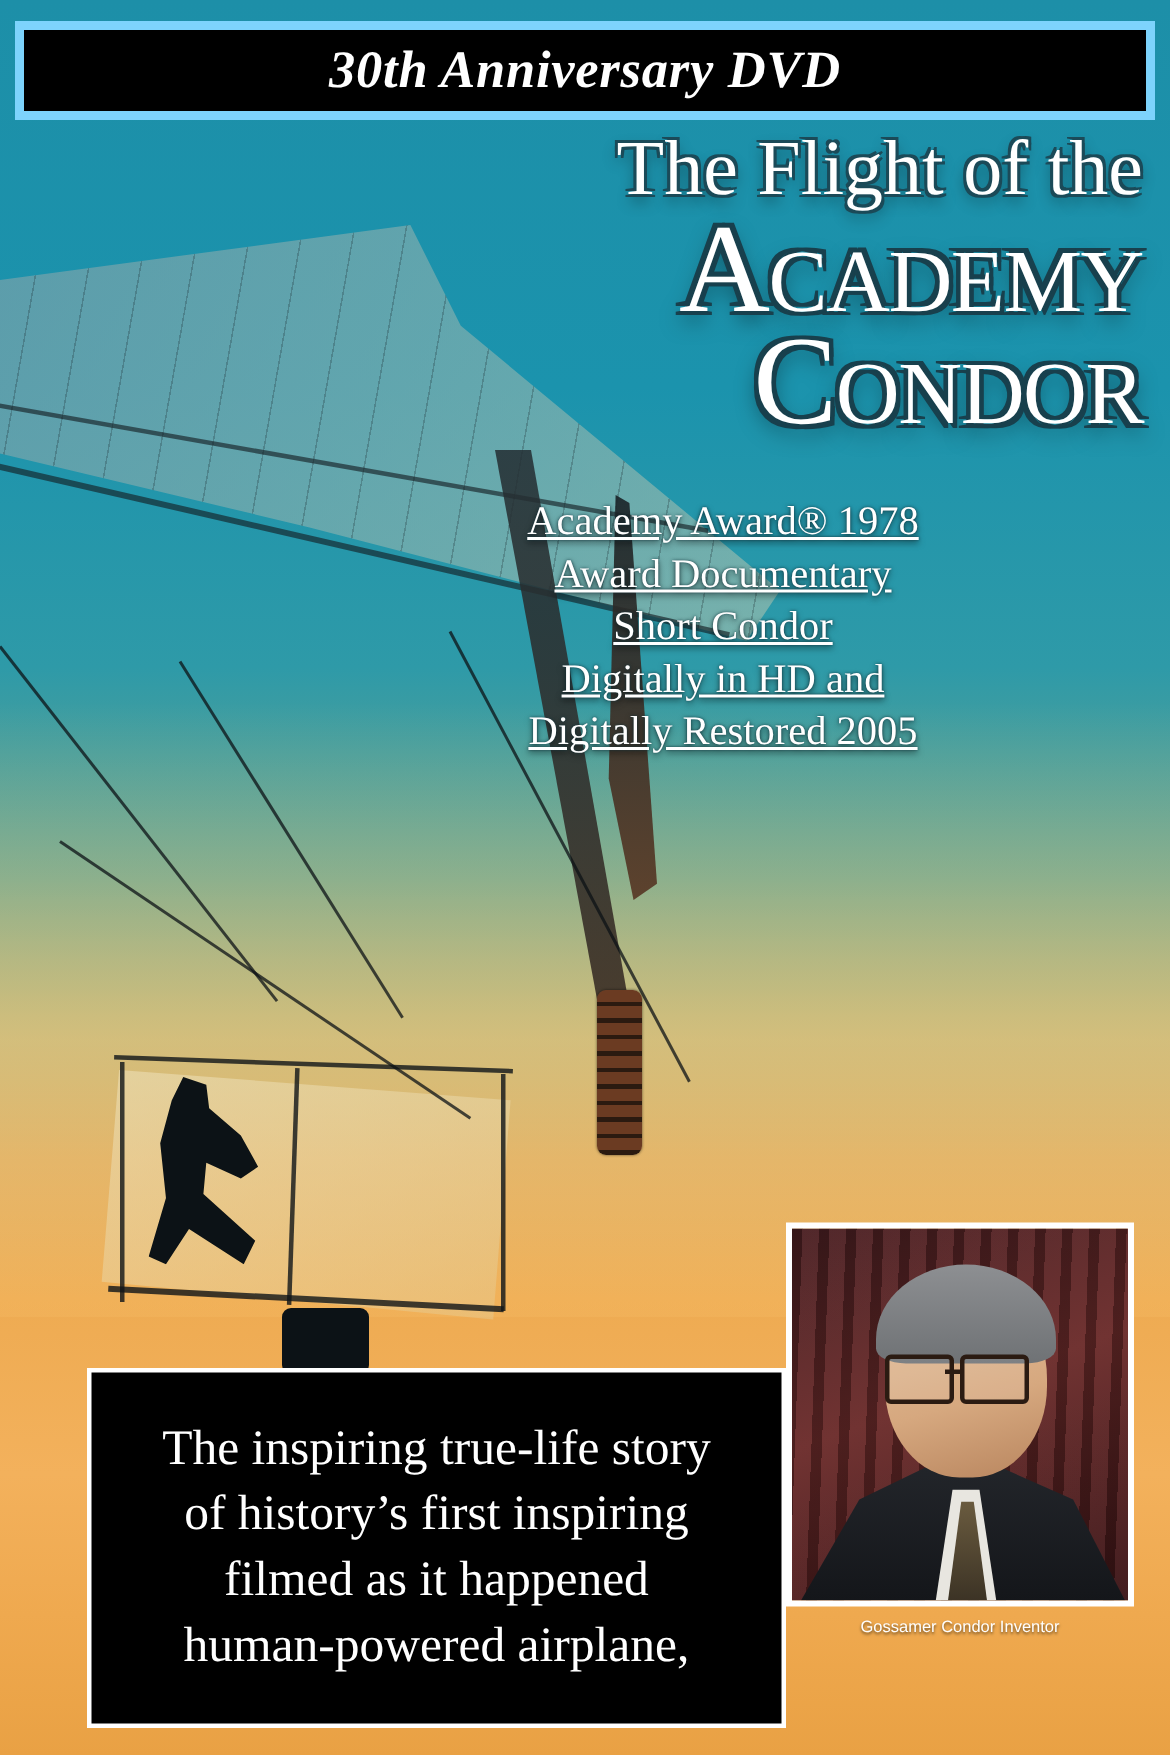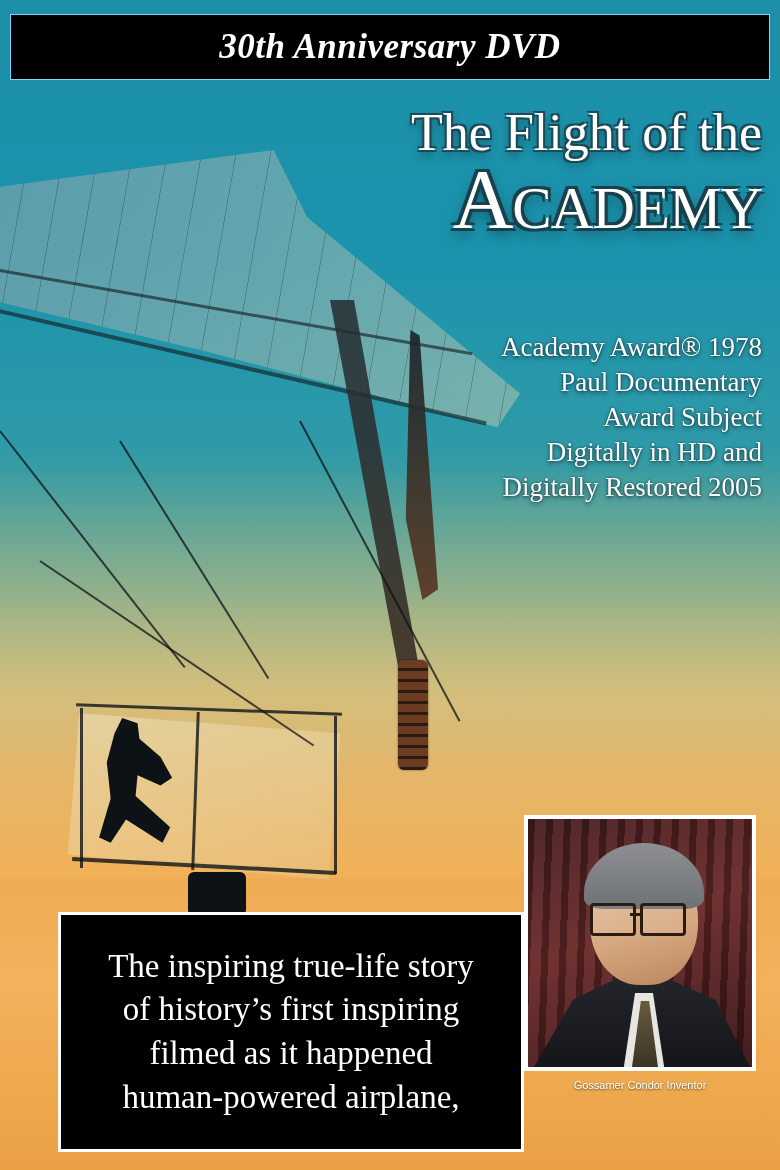--- a/index.html
+++ b/index.html
@@ -132,21 +132,21 @@
   .rigging { position: absolute; background: rgba(12,18,22,0.75); transform-origin: left center; }
 
   
   .top-banner {
     position: absolute;
     left: 10px;
     top: 14px;
     width: 760px;
     height: 66px;
     background: #000;
-    border: 1px solid #7dd3fc;
+    border: 6px solid #7dd3fc;
     box-sizing: border-box;
     display: flex;
     align-items: center;
     justify-content: center;
   }
   .top-banner span {
     color: #ffffff;
     font-style: italic;
     font-weight: bold;
     font-size: 35px;
@@ -163,43 +163,43 @@
     text-align: right;
     color: #fff;
   }
   .t-line1 {
     font-size: 52px;
     line-height: 1.05;
     font-weight: normal;
     text-shadow:
       -2px -2px 0 #1b4a58, 2px -2px 0 #1b4a58, -2px 2px 0 #1b4a58, 2px 2px 0 #1b4a58,
       0 5px 10px rgba(0,0,0,0.45);
-    margin-top: 20px;
   }
   .t-line2, .t-line3 {
     font-size: 84px;
     line-height: 0.94;
     font-variant: small-caps;
     letter-spacing: -1px;
     text-shadow:
       -3px -3px 0 #18404d, 3px -3px 0 #18404d, -3px 3px 0 #18404d, 3px 3px 0 #18404d,
       0 6px 14px rgba(0,0,0,0.5);
   }
   .t-line3 { margin-top: -4px; }
 
   .credits {
     position: absolute;
     right: 18px;
     top: 330px;
     width: 560px;
-    text-align: right;
+    text-align: center;
     color: #ffffff;
     font-size: 27px;
     line-height: 1.30;
     text-shadow: 0 2px 4px rgba(0,0,0,0.55), 0 0 2px rgba(20,60,70,0.9);
+    text-decoration: underline;
   }
 
   
   .tagline {
     position: absolute;
     left: 58px;
     bottom: 18px;
     width: 466px;
     height: 240px;
     background: #000000;
@@ -335,26 +335,27 @@
     <div class="rigging" style="left:40px; top:560px; width:330px; height:2px; transform: rotate(34deg);"></div>
   </div>
 
   <div class="top-banner">
     <span>30th Anniversary DVD</span>
   </div>
 
   <div class="titles">
     <div class="t-line1">The Flight of the</div>
     <div class="t-line2">Academy</div>
+    <div class="t-line3">Condor</div>
   </div>
 
   <div class="credits">
     <div>Academy Award® 1978</div>
-    <div>Paul Documentary</div>
-    <div>Award Subject</div>
+    <div>Award Documentary</div>
+    <div>Short Condor</div>
     <div>Digitally in HD and</div>
     <div>Digitally Restored 2005</div>
   </div>
 
   <div class="tagline">
     <div>
       <p>The inspiring true-life story</p>
       <p>of history’s first inspiring</p>
       <p>filmed as it happened</p>
       <p>human-powered airplane,</p>

